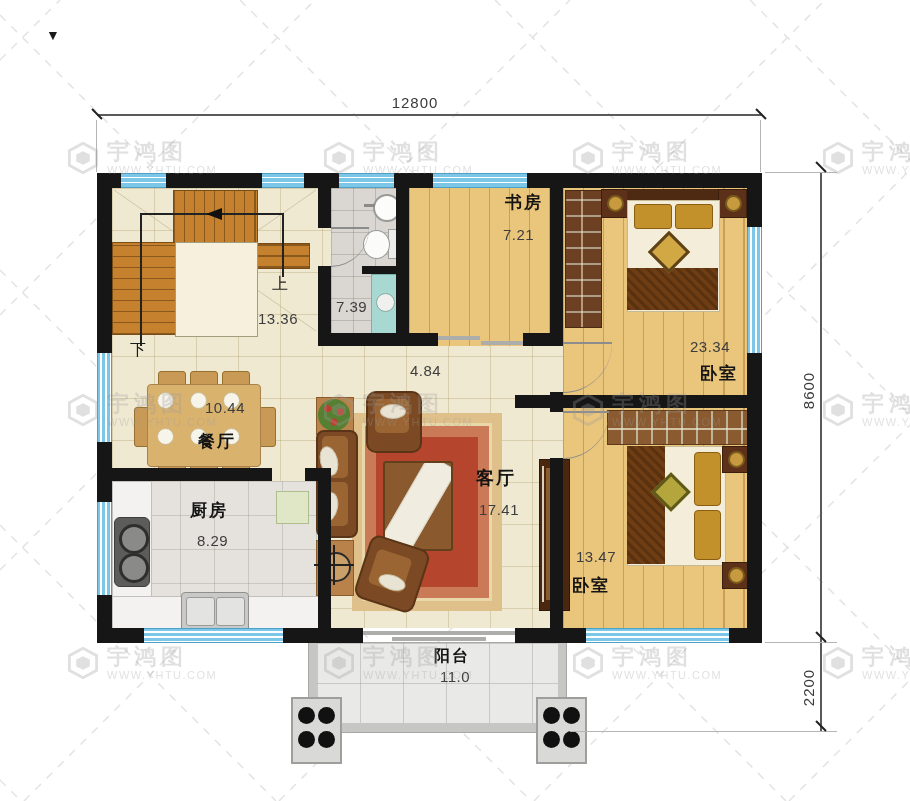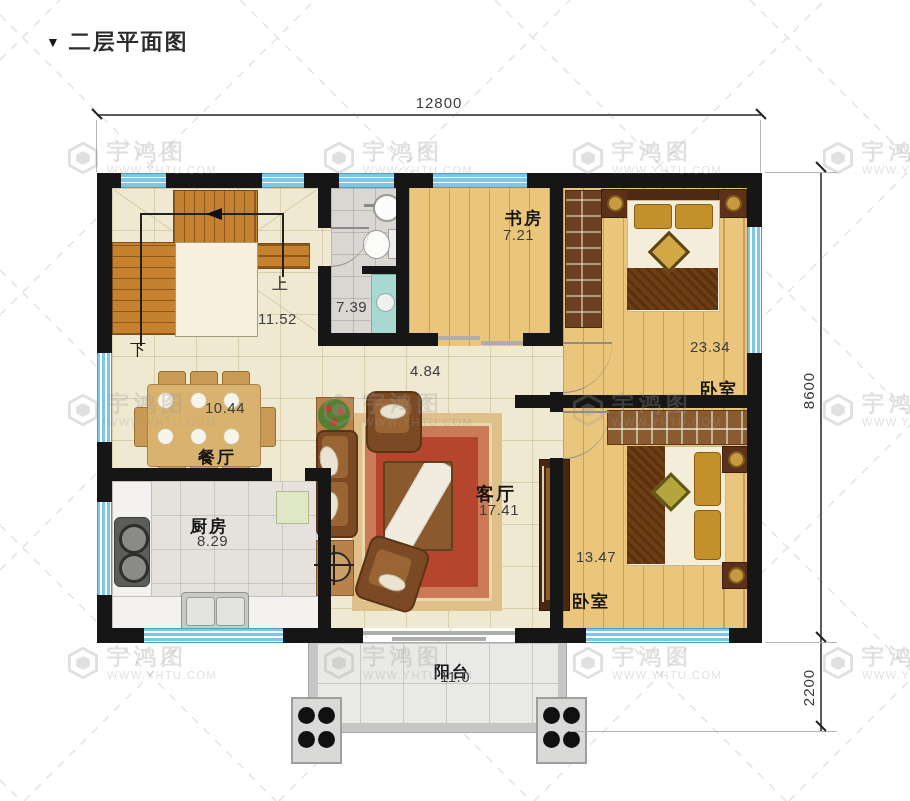--- a/index.html
+++ b/index.html
@@ -31,21 +31,21 @@
     background-size:22px 22px;}
   .marble{position:absolute;background:#f3f2f0;border:1px solid #c2c0bb;
     background-image:linear-gradient(45deg,rgba(0,0,0,.05) 0 2px,transparent 2px 14px);}
   
   .stairs-h{position:absolute;background:#c5812e;border:1px solid #7a4c16;
     background-image:repeating-linear-gradient(90deg,rgba(90,55,15,.55) 0 1.5px,transparent 1.5px 10px);}
   .stairs-v{position:absolute;background:#c5812e;border:1px solid #7a4c16;
     background-image:repeating-linear-gradient(0deg,rgba(90,55,15,.55) 0 1.5px,transparent 1.5px 11px);}
   
   .lbl{position:absolute;color:#3d3d3d;font-size:15px;letter-spacing:.5px;white-space:nowrap;}
-  .lbl-name{position:absolute;color:#141414;font-size:17px;font-weight:bold;letter-spacing:2px;white-space:nowrap;margin-top:16px;}
+  .lbl-name{position:absolute;color:#141414;font-size:17px;font-weight:bold;letter-spacing:2px;white-space:nowrap;}
   
   .arc{position:absolute;border-bottom:1.4px solid #8c8c8c;border-bottom-right-radius:100% 100%;}
   .leaf{position:absolute;background:#8c8c8c;height:1.6px;}
   .slide{position:absolute;background:#adadab;}
   
   .dimline{position:absolute;background:#5a5a5a;}
   .extline{position:absolute;background:#b5b5b5;}
   .tick{position:absolute;width:14px;height:2px;background:#222;transform:rotate(45deg);}
   .dimtxt{position:absolute;color:#3a3a3a;font-size:15px;letter-spacing:1px;text-align:center;}
   
@@ -89,21 +89,20 @@
       <line x1="0" y1="525" x2="276" y2="801"></line>
         <line x1="0" y1="780" x2="21" y2="801"></line>
       <line x1="240" y1="0" x2="910" y2="670"></line>
         <line x1="495" y1="0" x2="910" y2="415"></line>
       <line x1="750" y1="0" x2="910" y2="160"></line>
     </g>
   </svg>
 
   <div class="abs" style="left:46px;top:27px;display:flex;align-items:center;">
     <span style="font-size:14px;color:#1a1a1a;">▼</span>
-    <span style="margin-left:9px;font-size:22px;font-weight:bold;color:#2b2b2b;letter-spacing:2px;">二层平面图</span>
   </div>
 
   <div class="tile-cream" style="left:112px;top:188px;width:451px;height:440px;"></div>
   <div class="wood" style="left:563px;top:188px;width:184px;height:220px;"></div>
   <div class="wood" style="left:563px;top:408px;width:184px;height:220px;"></div>
   <div class="wood" style="left:409px;top:188px;width:141px;height:158px;"></div>
   <div class="btile" style="left:331px;top:188px;width:78px;height:158px;"></div>
   <div class="ktile" style="left:112px;top:481px;width:206px;height:147px;"></div>
 
   <svg class="abs" style="left:112px;top:188px;" width="206" height="145">
@@ -114,21 +113,21 @@
   <div class="stairs-h" style="left:173px;top:190px;width:83px;height:52px;"></div>
   <div class="stairs-v" style="left:112px;top:242px;width:63px;height:91px;"></div>
   <div class="stairs-v" style="left:256px;top:243px;width:52px;height:24px;"></div>
   <div class="abs" style="left:175px;top:242px;width:81px;height:93px;background:#f6f0dc;border:1px solid #a59c7e;"></div>
   <div class="abs" style="left:140px;top:213px;width:2px;height:133px;background:#222;"></div>
   <div class="abs" style="left:140px;top:213px;width:144px;height:2px;background:#222;"></div>
   <div class="abs" style="left:282px;top:213px;width:2px;height:64px;background:#222;"></div>
   <div class="abs" style="left:206px;top:208px;width:0;height:0;border-right:16px solid #111;border-top:6px solid transparent;border-bottom:6px solid transparent;"></div>
   <div class="lbl" style="left:130px;top:340px;font-size:16px;color:#1a1a1a;">下</div>
   <div class="lbl" style="left:272px;top:274px;font-size:16px;color:#1a1a1a;">上</div>
-  <div class="lbl" style="left:258px;top:310px;">11.52</div>
+  <div class="lbl" style="left:258px;top:310px;">13.36</div>
 
   <div class="abs gold" style="left:158px;top:371px;width:26px;height:15px;background:#c89a55;border-color:#96702f;"></div>
   <div class="abs gold" style="left:190px;top:371px;width:26px;height:15px;background:#c89a55;border-color:#96702f;"></div>
   <div class="abs gold" style="left:222px;top:371px;width:26px;height:15px;background:#c89a55;border-color:#96702f;"></div>
   <div class="abs gold" style="left:158px;top:463px;width:26px;height:15px;background:#c89a55;border-color:#96702f;"></div>
   <div class="abs gold" style="left:190px;top:463px;width:26px;height:15px;background:#c89a55;border-color:#96702f;"></div>
   <div class="abs gold" style="left:222px;top:463px;width:26px;height:15px;background:#c89a55;border-color:#96702f;"></div>
   <div class="abs gold" style="left:134px;top:407px;width:15px;height:38px;background:#c89a55;border-color:#96702f;"></div>
   <div class="abs gold" style="left:259px;top:407px;width:15px;height:38px;background:#c89a55;border-color:#96702f;"></div>
   <div class="abs" style="left:147px;top:384px;width:112px;height:81px;background:#d9b26e;border:1px solid #a8824a;border-radius:4px;"></div>
@@ -279,21 +278,21 @@
   <div class="arc" style="left:563px;top:343px;width:49px;height:49px;"></div>
   <div class="leaf" style="left:563px;top:342px;width:49px;"></div>
   <div class="arc" style="left:563px;top:412px;width:46px;height:46px;"></div>
   <div class="leaf" style="left:563px;top:411px;width:46px;"></div>
 
   <div class="dimline" style="left:97px;top:114px;width:664px;height:1.5px;"></div>
   <div class="extline" style="left:96px;top:120px;width:1px;height:52px;"></div>
   <div class="extline" style="left:760px;top:120px;width:1px;height:52px;"></div>
   <div class="tick" style="left:90px;top:113px;"></div>
   <div class="tick" style="left:754px;top:113px;"></div>
-  <div class="dimtxt" style="left:404px;top:94px;width:70px;">12800</div>
+  <div class="dimtxt" style="left:380px;top:94px;width:70px;">12800</div>
 
   <div class="dimline" style="left:820px;top:173px;width:1.5px;height:470px;"></div>
   <div class="dimline" style="left:820px;top:643px;width:1.5px;height:89px;"></div>
   <div class="extline" style="left:765px;top:172px;width:72px;height:1px;"></div>
   <div class="extline" style="left:765px;top:642px;width:72px;height:1px;"></div>
   <div class="extline" style="left:570px;top:731px;width:267px;height:1px;"></div>
   <div class="tick" style="left:814px;top:166px;"></div>
   <div class="tick" style="left:814px;top:636px;"></div>
   <div class="tick" style="left:814px;top:725px;"></div>
   <div class="dimtxt" style="left:782px;top:382px;width:52px;transform:rotate(-90deg);">8600</div>

